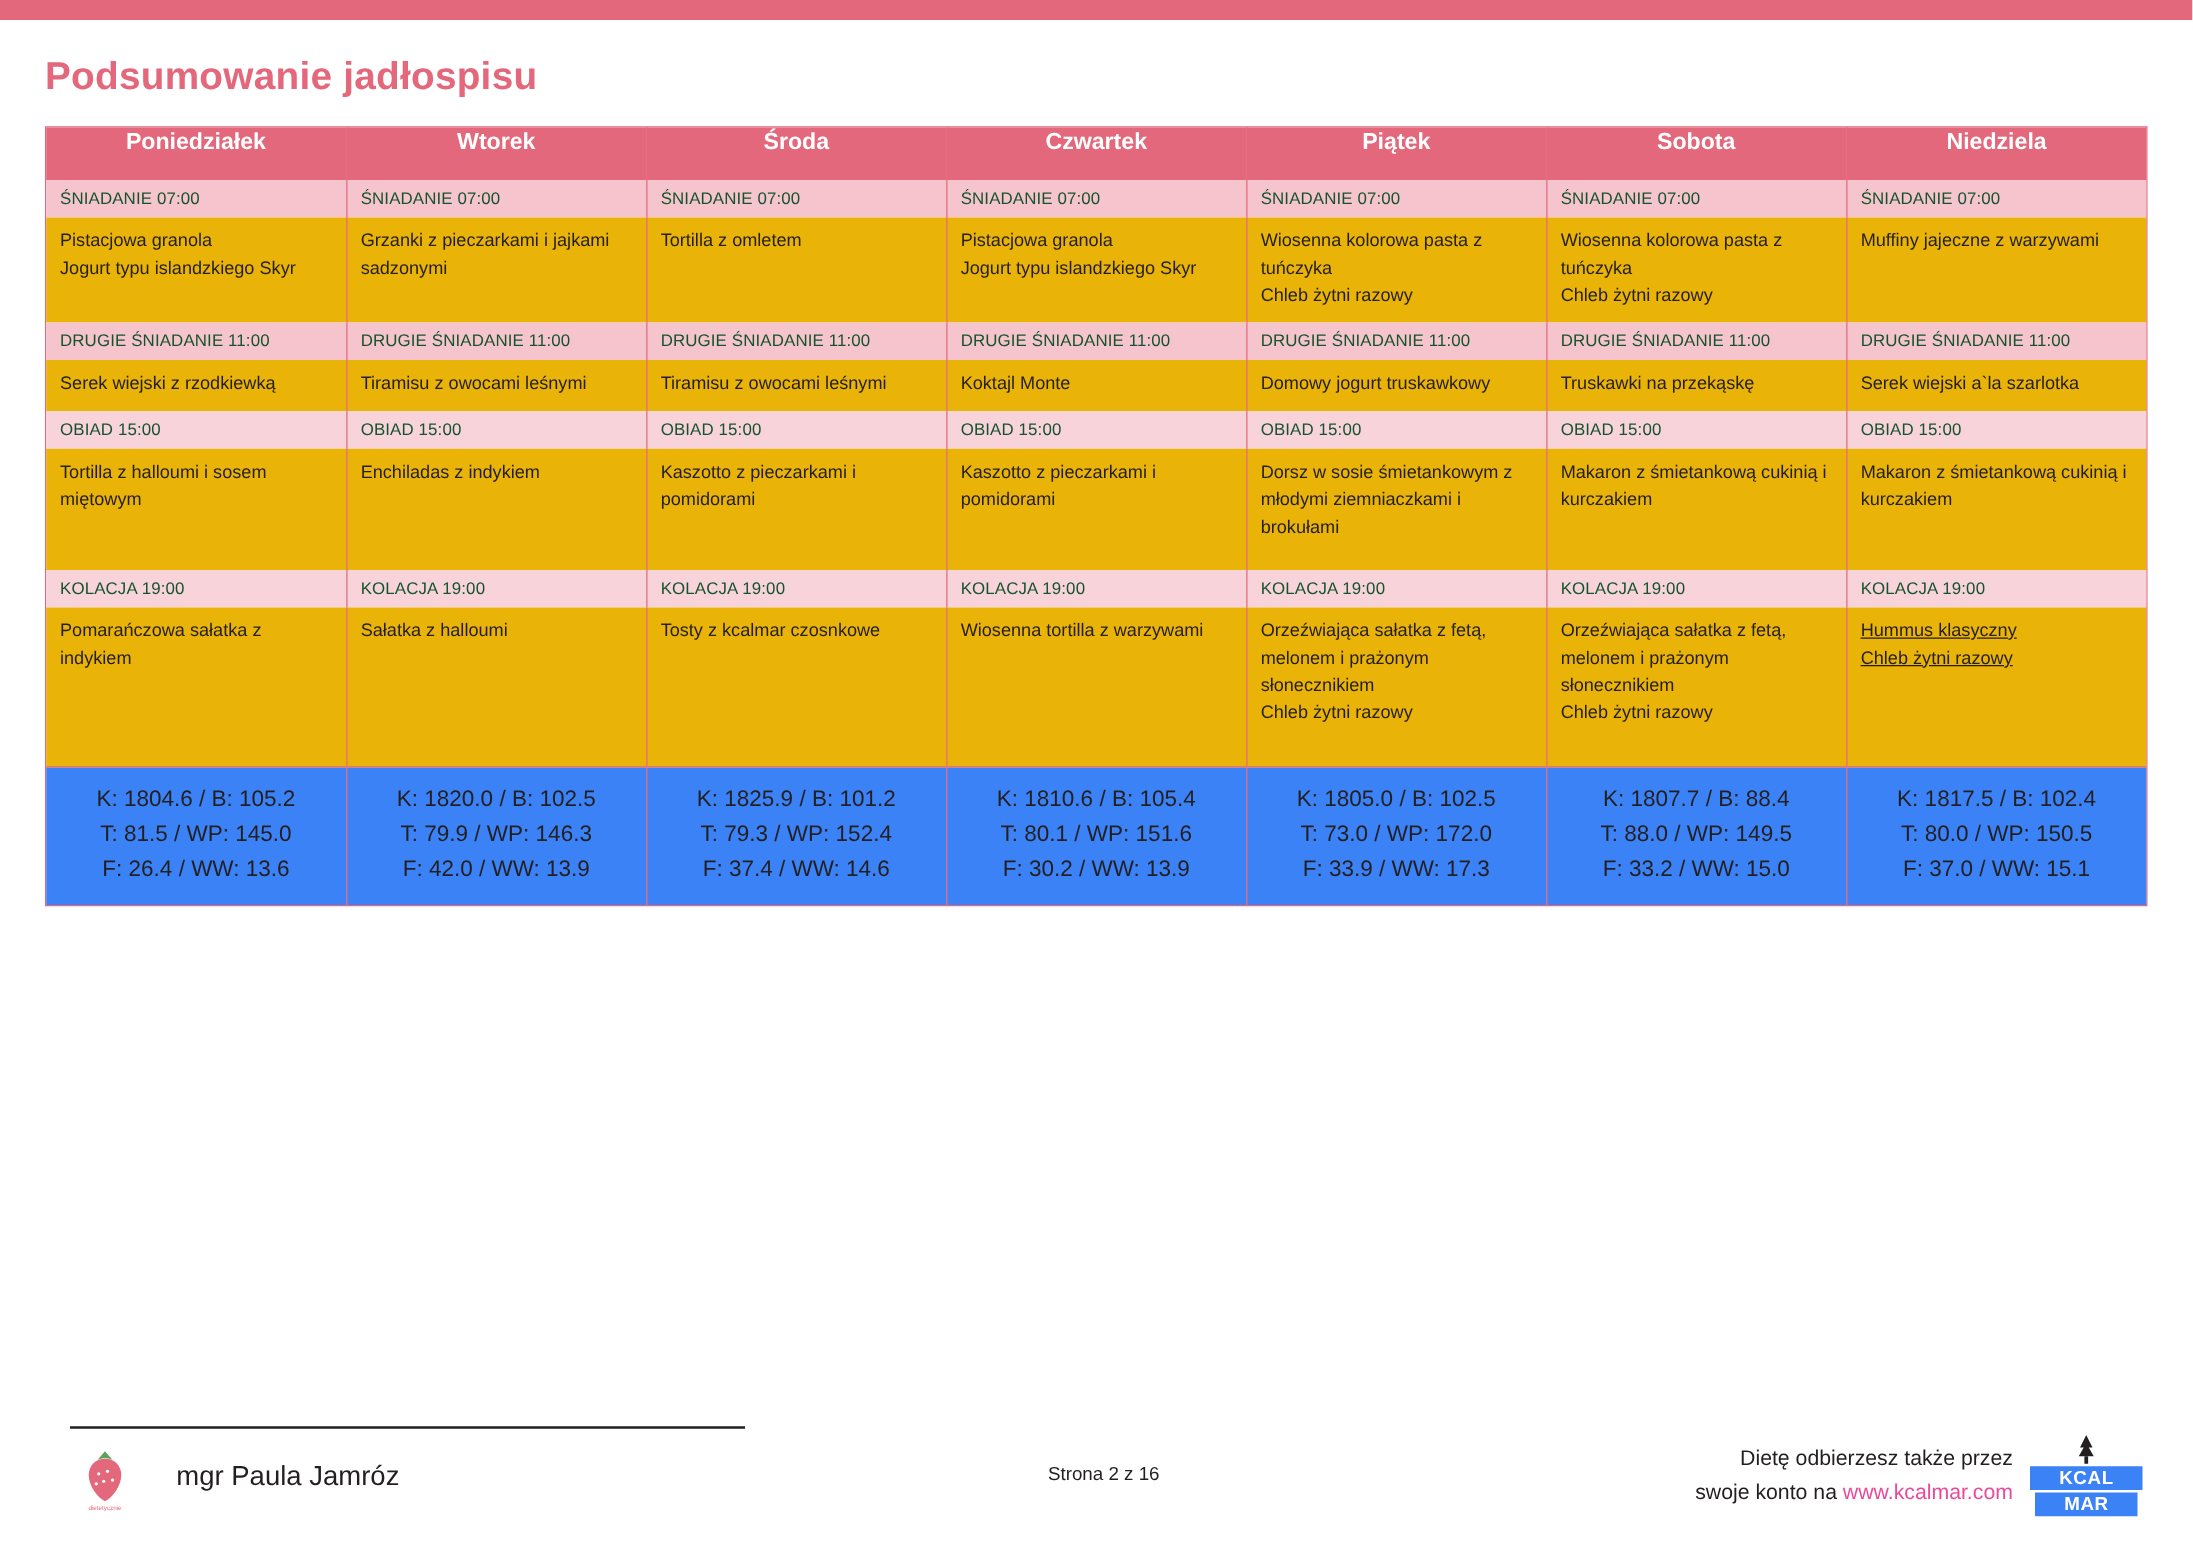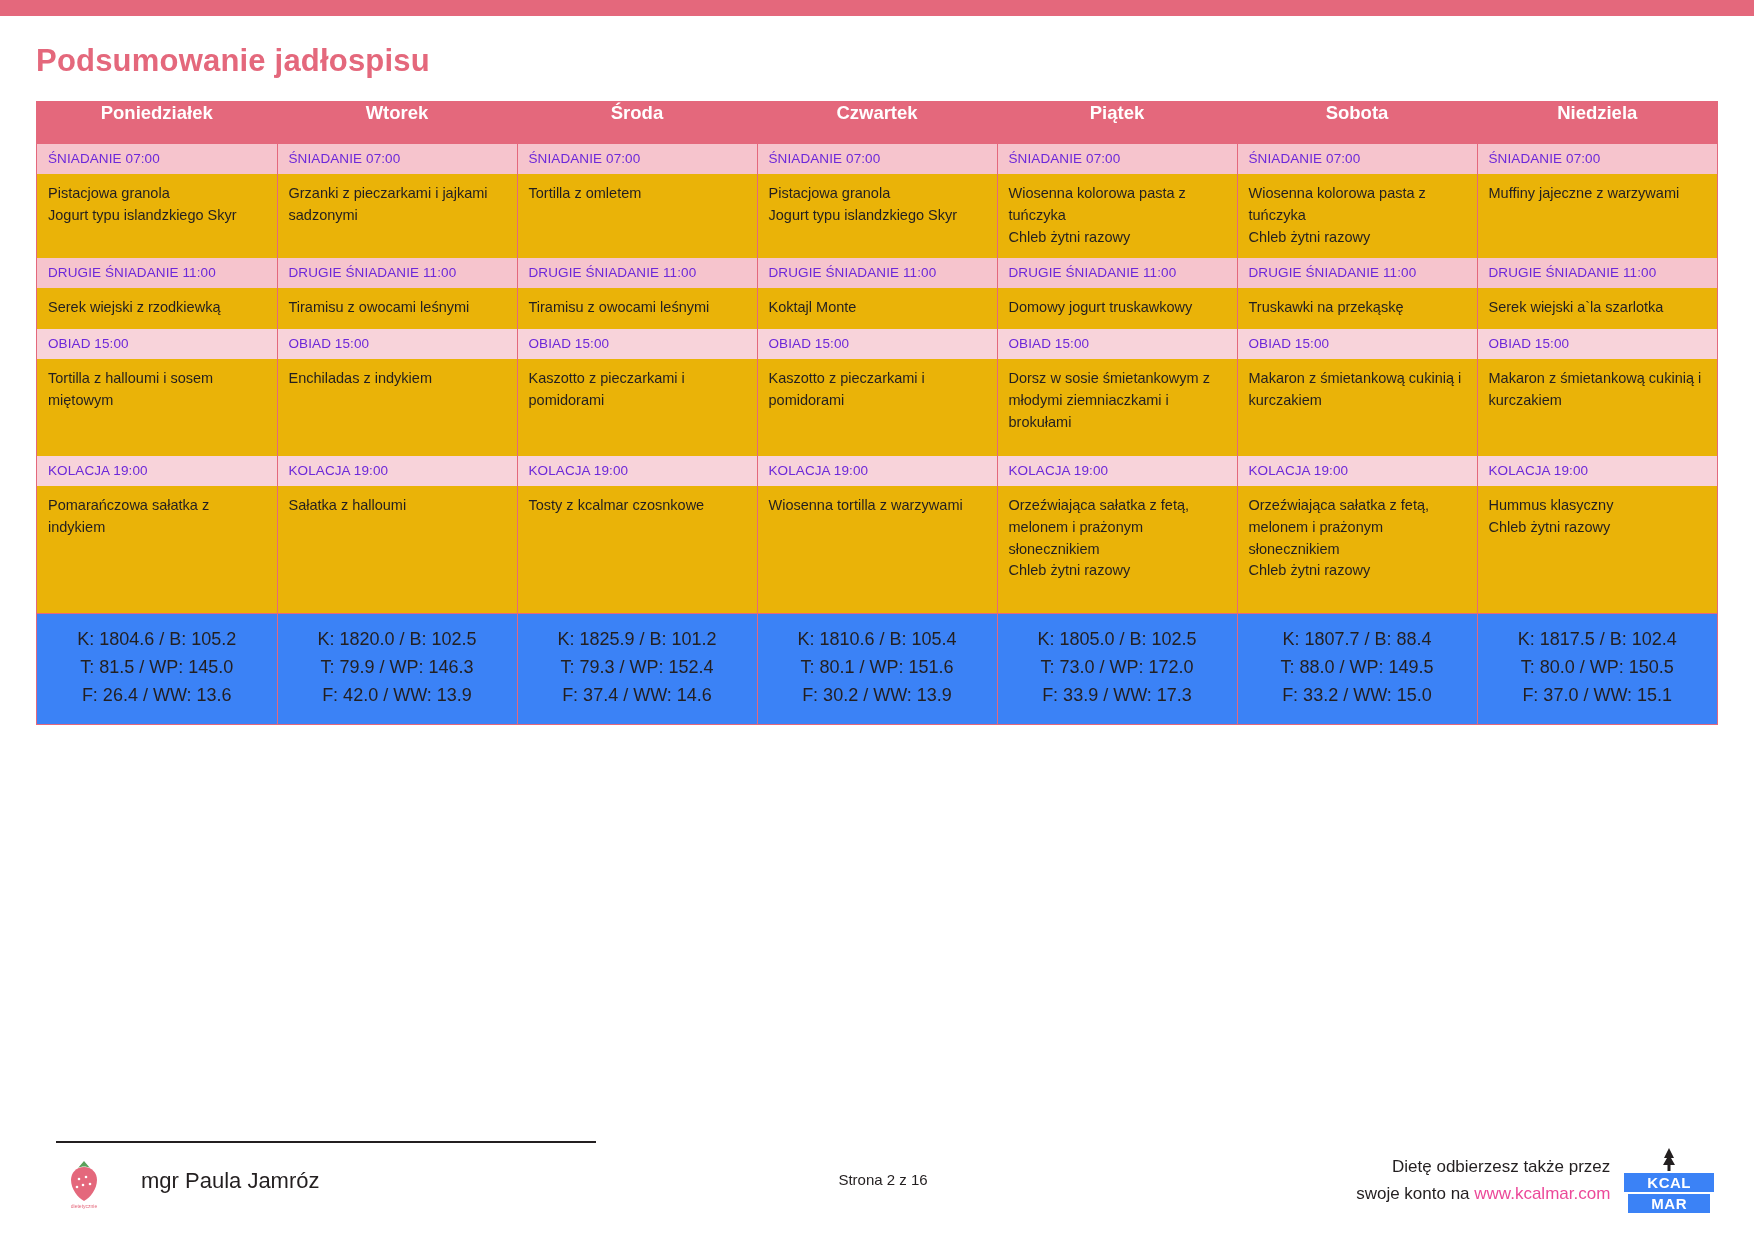--- a/index.html
+++ b/index.html
@@ -52,21 +52,21 @@
     font-weight: bold;
     height: 42px;
     text-align: center;
     vertical-align: middle;
     border-right: 1px solid #ffffff;
   }
   thead th:last-child { border-right: none; }
   tr.meal-head td {
     background: #f6c4cd;
     font-size: 13.5px;
-    color: #6d28d9;
+    color: #14532d;
     padding: 7px 10px 7px 11px;
     height: 16px;
     letter-spacing: 0.1px;
     margin-top: 21px;
   }
   tr.meal-head.light td {
     background: #f8d3da;
   }
   tr.meal-body td {
     background: #eab308;
@@ -258,21 +258,21 @@
       </tr>
       <tr class="meal-body b4">
         <td style="white-space: pre-line;">Pomarańczowa sałatka z indykiem</td>
         <td style="white-space: pre-line;">Sałatka z halloumi</td>
         <td style="white-space: pre-line;">Tosty z kcalmar czosnkowe</td>
         <td style="white-space: pre-line;">Wiosenna tortilla z warzywami</td>
         <td style="white-space: pre-line;">Orzeźwiająca sałatka z fetą, melonem i prażonym słonecznikiem
 Chleb żytni razowy</td>
         <td style="white-space: pre-line;">Orzeźwiająca sałatka z fetą, melonem i prażonym słonecznikiem
 Chleb żytni razowy</td>
-        <td style="white-space: pre-line;">Hummus klasyczny
+        <td style="white-space: pre-line; text-decoration: underline;">Hummus klasyczny
 Chleb żytni razowy</td>
       </tr>
 
       <tr class="totals">
         <td>K: 1804.6 / B: 105.2
 T: 81.5 / WP: 145.0
 F: 26.4 / WW: 13.6</td>
         <td>K: 1820.0 / B: 102.5
 T: 79.9 / WP: 146.3
 F: 42.0 / WW: 13.9</td>

